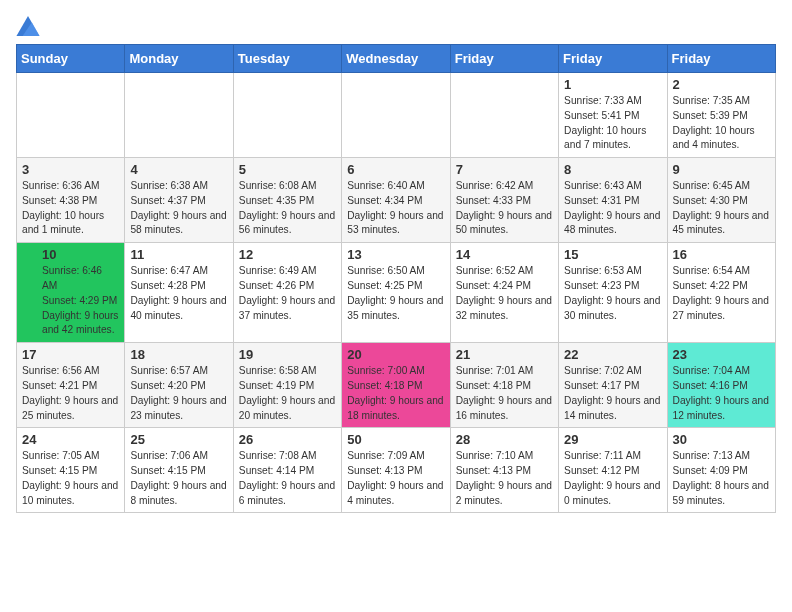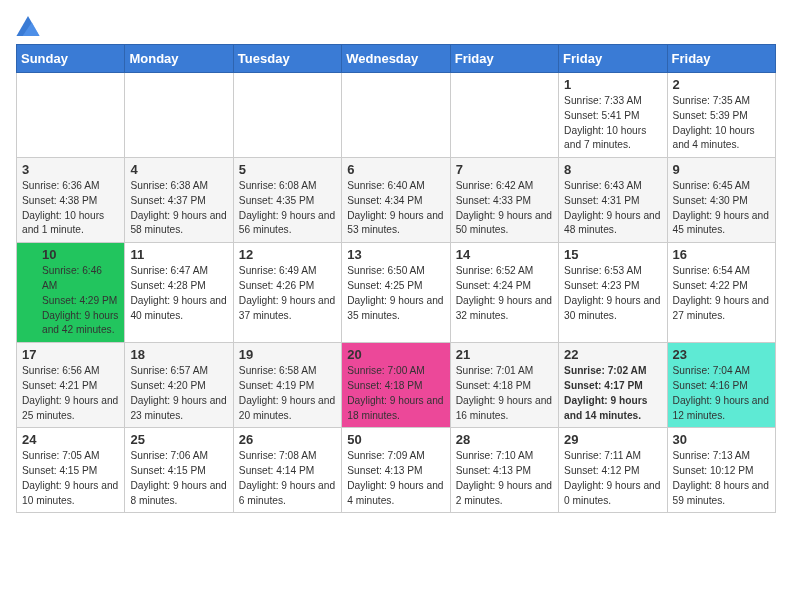--- a/index.html
+++ b/index.html
@@ -203,21 +203,21 @@
 Daylight: 9 hours and 23 minutes.</span></td>
         <td style="background: rgb(245, 245, 245);"><span class="day-number">19</span><span class="day-info" style="white-space: pre-line;">Sunrise: 6:58 AM
 Sunset: 4:19 PM
 Daylight: 9 hours and 20 minutes.</span></td>
         <td style="background: #ec4899;"><span class="day-number">20</span><span class="day-info" style="white-space: pre-line;">Sunrise: 7:00 AM
 Sunset: 4:18 PM
 Daylight: 9 hours and 18 minutes.</span></td>
         <td style="background: rgb(245, 245, 245);"><span class="day-number">21</span><span class="day-info" style="white-space: pre-line;">Sunrise: 7:01 AM
 Sunset: 4:18 PM
 Daylight: 9 hours and 16 minutes.</span></td>
-        <td style="background: rgb(245, 245, 245);"><span class="day-number">22</span><span class="day-info" style="white-space: pre-line; font-weight: bold;">Sunrise: 7:02 AM
+        <td style="background: rgb(245, 245, 245);"><span class="day-number">22</span><span class="day-info" style="white-space: pre-line;">Sunrise: 7:02 AM
 Sunset: 4:17 PM
 Daylight: 9 hours and 14 minutes.</span></td>
         <td style="background: #5eead4;"><span class="day-number">23</span><span class="day-info" style="white-space: pre-line;">Sunrise: 7:04 AM
 Sunset: 4:16 PM
 Daylight: 9 hours and 12 minutes.</span></td>
       </tr>
       <tr>
         <td style="background: rgb(255, 255, 255);"><span class="day-number">24</span><span class="day-info" style="white-space: pre-line;">Sunrise: 7:05 AM
 Sunset: 4:15 PM
 Daylight: 9 hours and 10 minutes.</span></td>
@@ -230,17 +230,17 @@
         <td style="background: rgb(255, 255, 255);"><span class="day-number">50</span><span class="day-info" style="white-space: pre-line;">Sunrise: 7:09 AM
 Sunset: 4:13 PM
 Daylight: 9 hours and 4 minutes.</span></td>
         <td style="background: rgb(255, 255, 255);"><span class="day-number">28</span><span class="day-info" style="white-space: pre-line;">Sunrise: 7:10 AM
 Sunset: 4:13 PM
 Daylight: 9 hours and 2 minutes.</span></td>
         <td style="background: rgb(255, 255, 255);"><span class="day-number">29</span><span class="day-info" style="white-space: pre-line;">Sunrise: 7:11 AM
 Sunset: 4:12 PM
 Daylight: 9 hours and 0 minutes.</span></td>
         <td style="background: rgb(255, 255, 255);"><span class="day-number">30</span><span class="day-info" style="white-space: pre-line;">Sunrise: 7:13 AM
-Sunset: 10:12 PM
+Sunset: 4:09 PM
 Daylight: 8 hours and 59 minutes.</span></td>
       </tr>
     </tbody>
 </table>
 
 </body></html>

